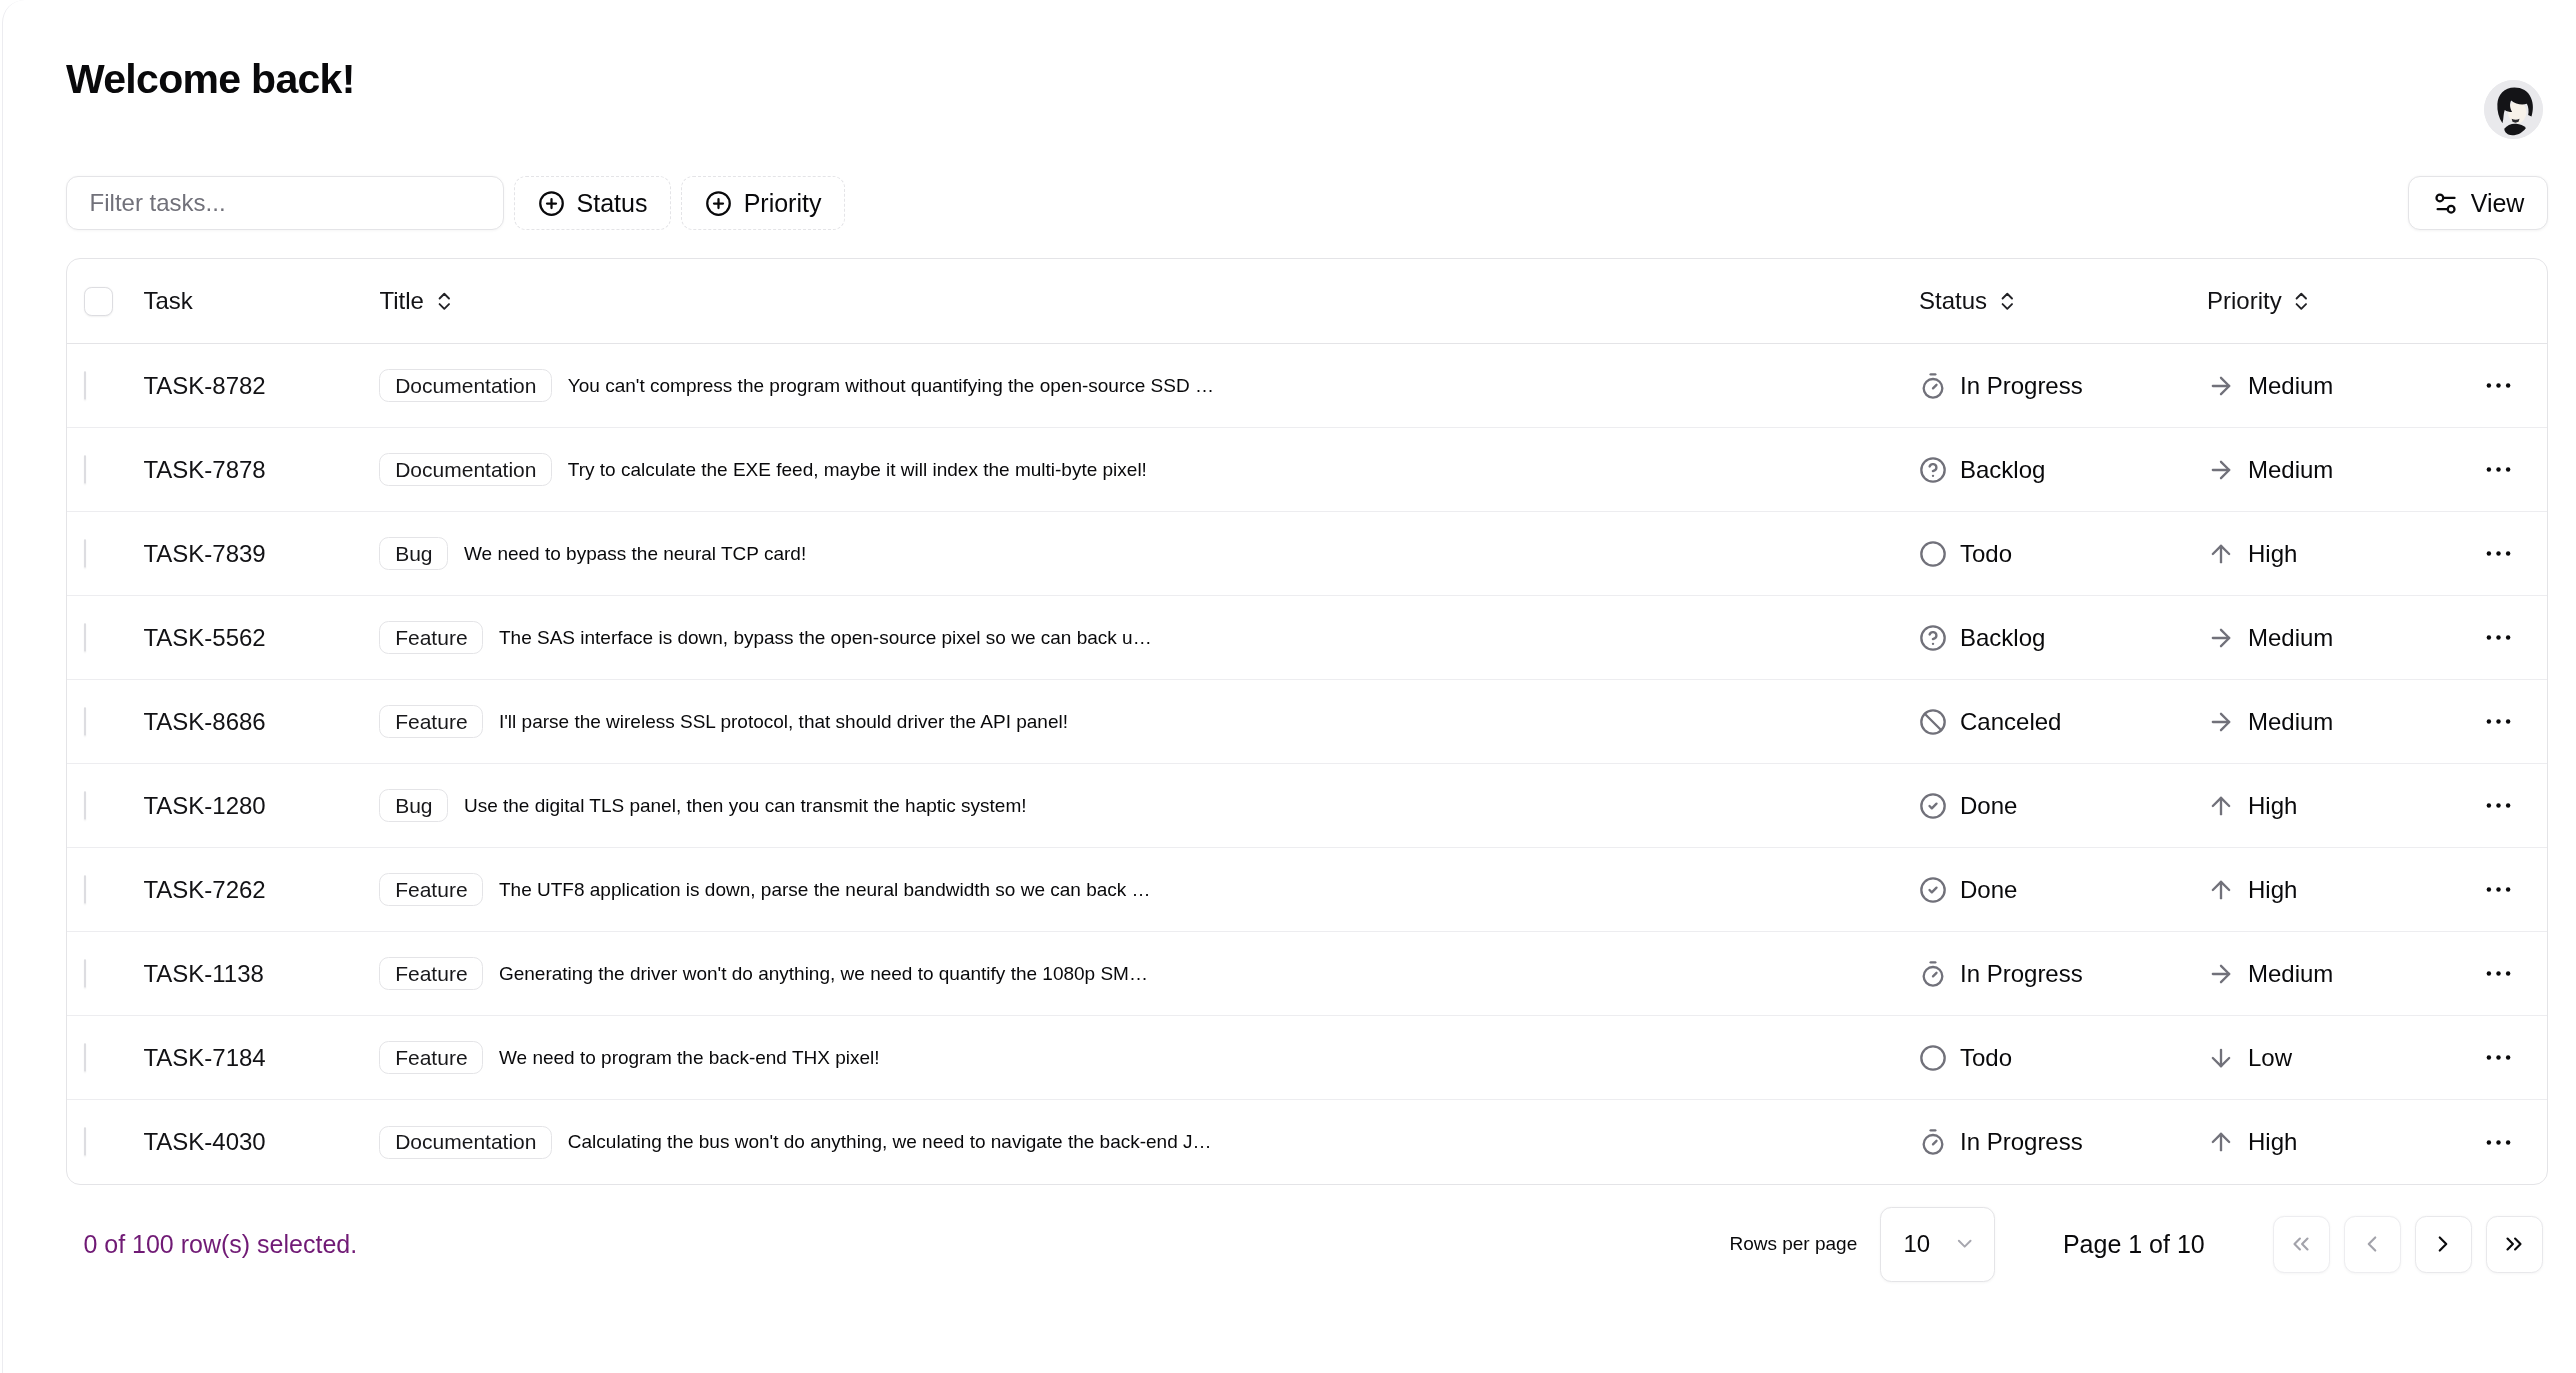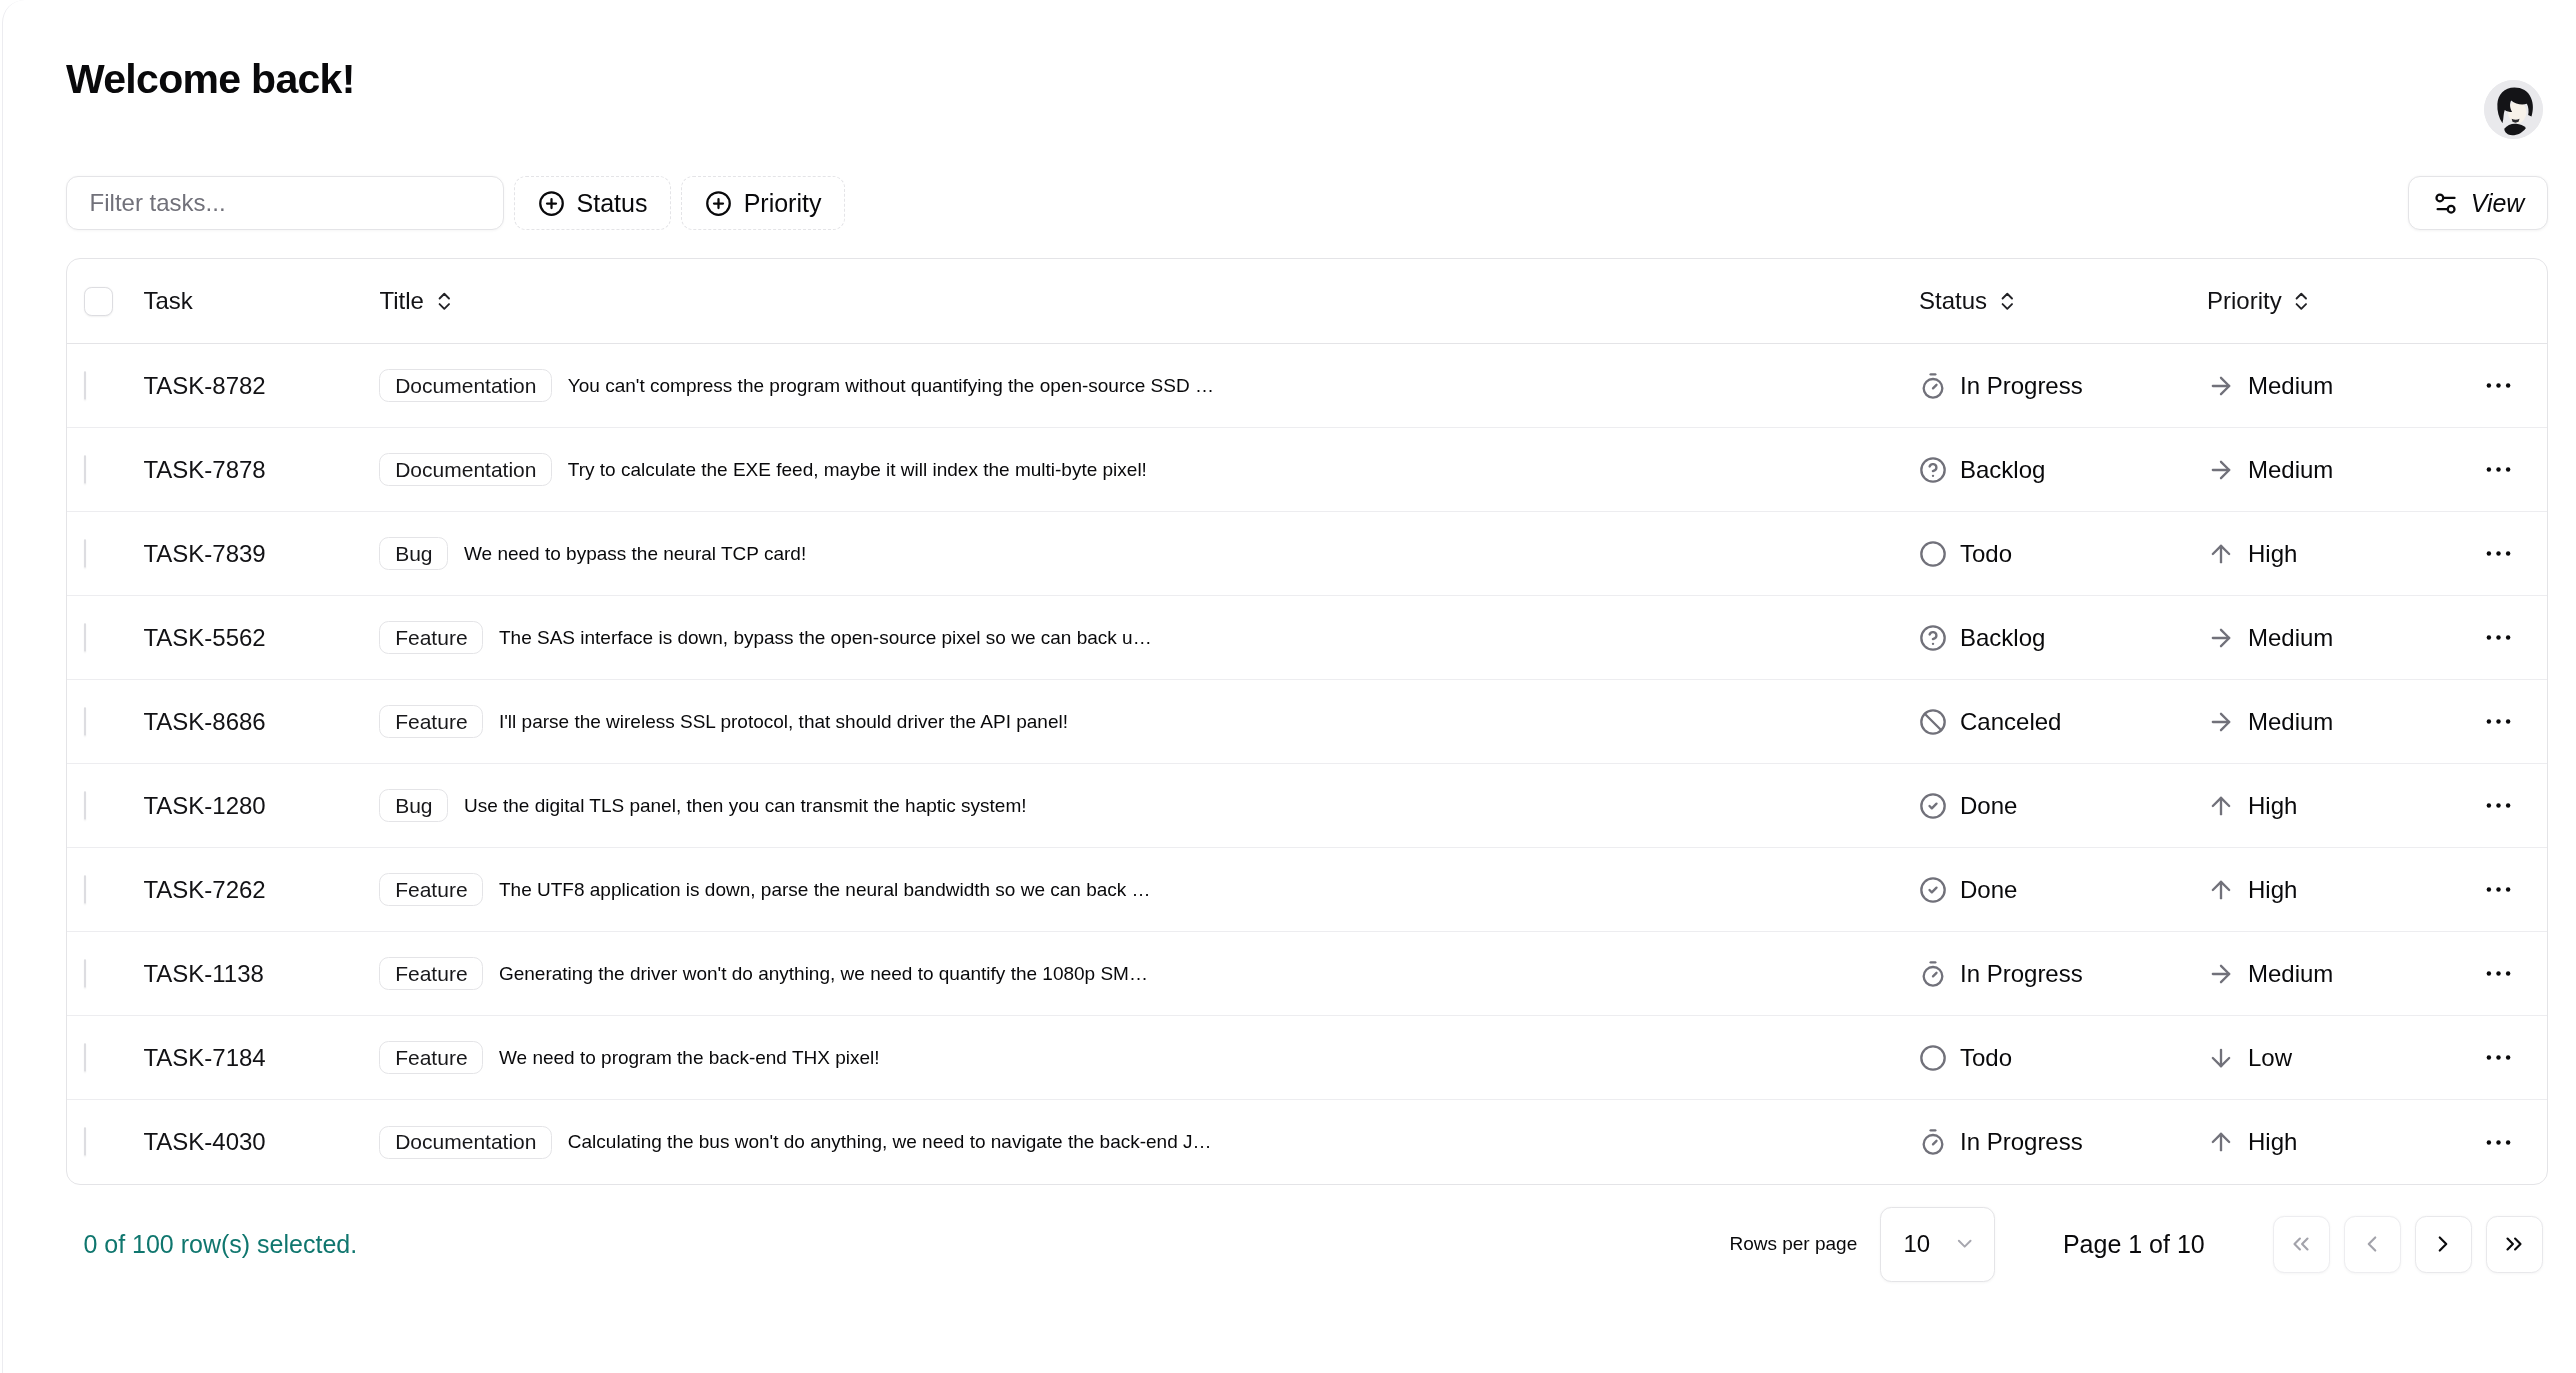--- a/index.html
+++ b/index.html
@@ -46,21 +46,21 @@
   .filter-input::placeholder { color: #71717a; }
   .btn {
     display: inline-flex; align-items: center; gap: 12px;
     height: 54px; padding: 0 22.6px; background: #fff;
     border: 1.7px solid #e4e4e7; border-radius: 12px;
     font-size: 25px; font-weight: 500; color: #09090b; cursor: pointer;
     font-family: inherit;
   }
   .btn.dashed { border-style: dashed; }
   .btn .icon { width: 27px; height: 27px; display: inline-flex; }
-  .btn-view { margin-left: auto; box-shadow: 0 0.9px 2.6px rgba(0,0,0,0.05); font-style: italic; }
+  .btn-view { margin-left: auto; box-shadow: 0 0.9px 2.6px rgba(0,0,0,0.05); }
 
   
   .table-card {
     margin-top: 28px;
     border: 1.7px solid #e4e4e7; border-radius: 14px;
     overflow: hidden; background: #fff;
   }
   .trow {
     display: grid;
     grid-template-columns: 59px 236px 1fr 288px 246px 94px;
@@ -92,21 +92,21 @@
   .status-icon, .priority-icon { width: 28px; height: 28px; display: inline-flex; color: #71717a; flex: 0 0 auto; }
   .cell-actions { display: flex; justify-content: flex-end; }
   .row-menu-btn {
     width: 56px; height: 49px; border: none; background: transparent; border-radius: 10.4px;
     display: flex; align-items: center; justify-content: center; color: #09090b; cursor: pointer;
   }
   .row-menu-btn .icon { width: 33px; height: 33px; display: inline-flex; }
 
   
   .table-footer { display: flex; align-items: center; margin-top: 29.5px; padding: 0 5.2px 0 17.4px; height: 59px; }
-  .selection-status { color: #0f766e; font-size: 25px; }
+  .selection-status { color: #701a75; font-size: 25px; }
   .footer-right { margin-left: auto; display: flex; align-items: center; }
   .rows-per-page-label { font-weight: 400; font-size: 19px; }
   .page-size-select {
     margin-left: 22.6px;
     width: 115px; height: 75px;
     border: 1.7px solid #e4e4e7; border-radius: 11.3px; background: #fff;
     display: flex; align-items: center; justify-content: space-between;
     padding: 0 17.4px 0 22.6px; cursor: pointer;
     box-shadow: 0 0.9px 2.6px rgba(0,0,0,0.04);
   }

